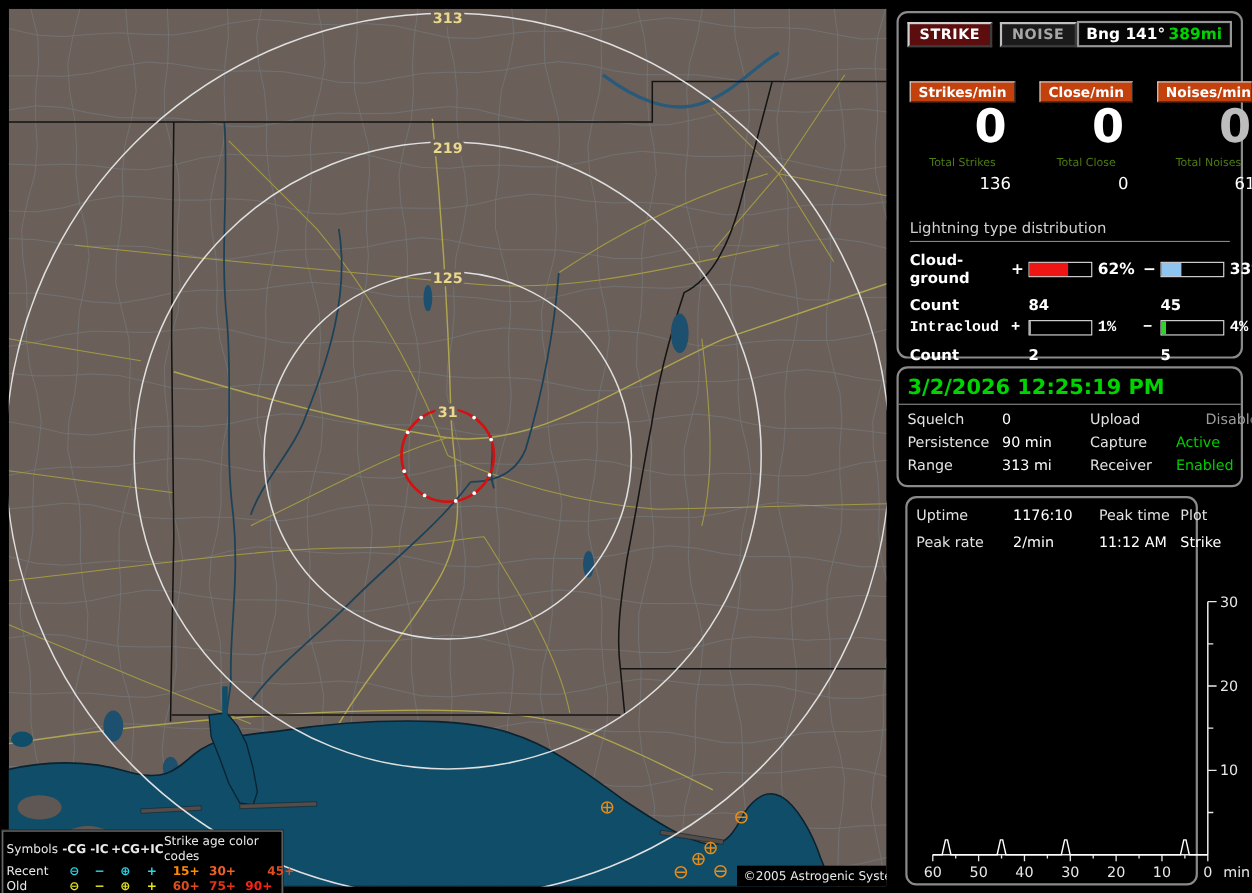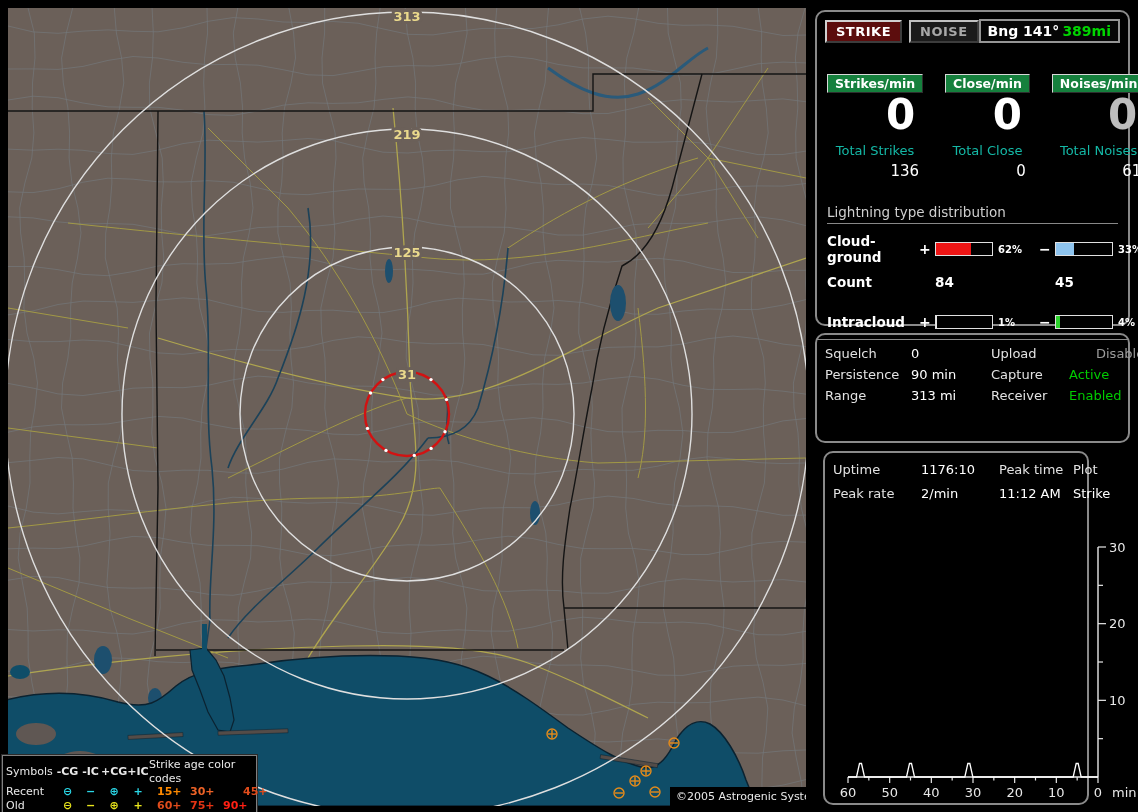--- a/index.html
+++ b/index.html
@@ -13,33 +13,33 @@
   #panel-stats{left:823px;top:451px;width:266px;height:354px;}
   .btnrow{display:flex;align-items:center;margin:7px 8px 0 8px;}
   .btn3d{font-weight:bold;font-size:13px;padding:2px 9px;border-style:solid;border-width:2px;}
   .strike-btn{background:#5c0d0d;color:#fff;border-color:#d0d0d0 #3c3c3c #3c3c3c #d0d0d0;letter-spacing:.5px;}
   .noise-btn{background:#1b1b1b;color:#a8a8a8;border-color:#c0c0c0 #3c3c3c #3c3c3c #c0c0c0;margin-left:7px;letter-spacing:.5px;}
   .bng-box{margin-left:auto;background:#060606;border:2px solid #959595;padding:2px 7px;width:138px;
            display:flex;justify-content:space-between;font-size:14px;font-weight:bold;}
   .bng-dist{color:#00d400;}
   .counters{display:grid;grid-template-columns:1fr 1fr 1fr;column-gap:22px;margin:30px 10px 0 10px;}
   .counter-col{text-align:center;}
-  .rate-btn{display:inline-block;background:#15803d;color:#fff;font-size:12.5px;font-weight:bold;
+  .rate-btn{display:inline-block;background:#c2410c;color:#fff;font-size:12.5px;font-weight:bold;
             padding:1px 7px;border:1px solid;border-color:#d8d8d8 #2e2e2e #2e2e2e #d8d8d8;}
   .rate-zero{font-size:42px;font-weight:bold;line-height:40px;text-align:right;padding-right:8px;margin-top:2px;}
-  .total-label{font-size:13px;color:#14b8a6;margin-top:8px;}
+  .total-label{font-size:10px;color:#4d7c0f;margin-top:8px;}
   .total-value{font-size:15px;text-align:right;padding-right:4px;margin-top:4px;}
   .dist{margin:24px 10px 0 10px;}
   .dist-title{font-size:13.5px;color:#cfcfcf;border-bottom:1px solid #888;padding-bottom:3px;}
   .dist-grid{display:grid;grid-template-columns:92px 16px 58px 46px 16px 58px auto;align-items:center;margin-top:9px;}
   .dist-label{font-weight:bold;font-size:13.5px;}
   .sign{font-weight:bold;font-size:14px;}
   .bar{width:56px;height:12px;border:1px solid #e0e0e0;background:#000;}
   .bar-fill{height:100%;}
-  .pct{font-weight:bold;font-size:10px;padding-left:5px;}
+  .pct{font-weight:bold;font-size:14px;padding-left:5px;}
   .cnt{font-weight:bold;font-size:13.5px;}
   
   .dt{color:#00d400;font-size:19px;font-weight:bold;margin:6px 8px 0 8px;}
   .dt-hr{border:none;border-top:1px solid #8a8a8a;margin:4px 0 6px 0;}
   .status-grid{display:grid;grid-template-columns:86px 80px 78px auto;margin:0 8px;font-size:13px;row-gap:6px;}
   .lbl{color:#e2e2e2;}
   
   .stats-grid{display:grid;grid-template-columns:88px 78px 74px auto;margin:9px 8px 0 8px;font-size:13px;row-gap:9px;}
   .trend-row{display:grid;grid-template-columns:88px auto;margin:20px 8px 0 8px;font-size:13px;}
   #trend-svg{position:absolute;left:5px;top:84px;}
@@ -300,21 +300,21 @@
       </div>
       <div class="dist-grid">
         <span class="cnt">Count</span>
         <span></span>
         <span class="cnt">84</span>
         <span></span>
           <span></span>
         <span class="cnt">45</span>
         <span></span>
       </div>
-      <div class="dist-grid" style="margin-top:24px;">
+      <div class="dist-grid" style="margin-top:4px;font-family:Liberation Mono, monospace;">
         <span class="dist-label">Intracloud</span>
         <span class="sign">+</span>
         <span class="bar">
             <span class="bar-fill" style="display: block; width: 2%; background: rgb(232, 232, 232);"></span>
           </span>
         <span class="pct">1%</span>
         <span class="sign">−</span>
         <span class="bar">
             <span class="bar-fill" style="display: block; width: 8%; background: rgb(46, 211, 46);"></span>
           </span>
@@ -326,20 +326,21 @@
         <span class="cnt">2</span>
         <span></span>
           <span></span>
         <span class="cnt">5</span>
         <span></span>
       </div>
     </div>
   </div>
 
   <div class="panel" id="panel-status">
+    <div class="dt">3/2/2026 12:25:19 PM</div>
     <hr class="dt-hr">
     <div class="status-grid">
       <span class="lbl">Squelch</span>
       <span>0</span>
       <span class="lbl">Upload</span>
       <span style="color: rgb(156, 156, 156); margin-left: 27px;">Disabled</span>
       <span class="lbl">Persistence</span>
       <span>90 min</span>
       <span class="lbl">Capture</span>
       <span style="color: rgb(0, 204, 0);">Active</span>

